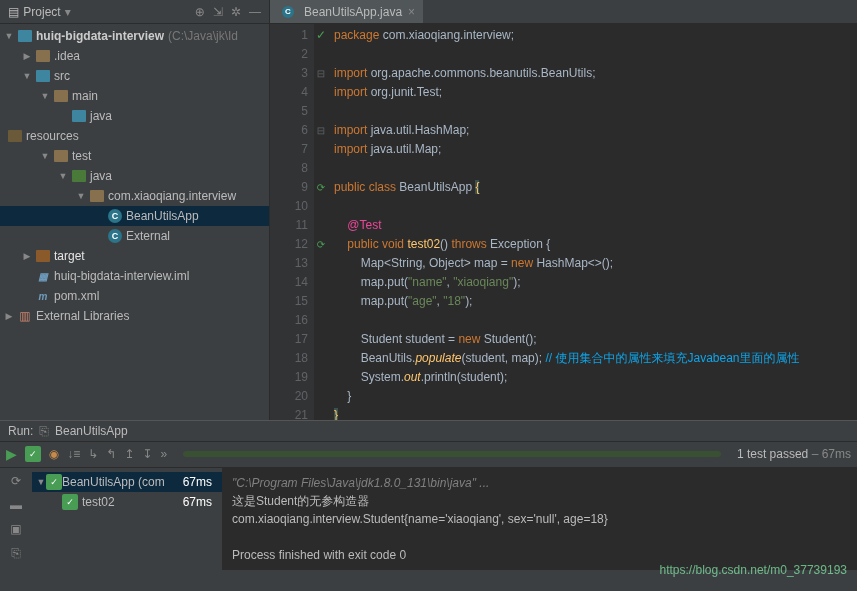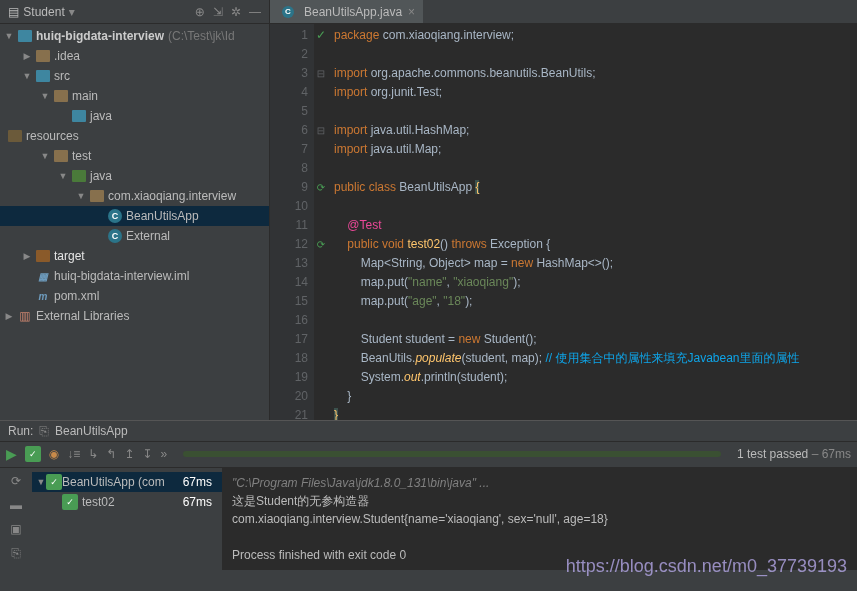--- a/index.html
+++ b/index.html
@@ -47,48 +47,48 @@
 .progress{flex:1;height:6px;background:#3a5032;border-radius:3px;margin:0 8px}
 .test-status{color:#888}
 .run-body{flex:1;display:flex}
 .run-left{width:32px;background:#3c3f41;display:flex;flex-direction:column;align-items:center;padding-top:6px;gap:10px}
 .test-tree{width:190px;background:#3c3f41;padding-top:4px}
 .test-row{display:flex;align-items:center;height:20px;padding:0 4px}
 .test-row.selected{background:#0d293e}
 .test-time{margin-left:auto;color:#ffffff;padding-right:6px}
 .console{flex:1;padding:6px 10px;font-family:Consolas,monospace;font-size:12px;color:#bbb;line-height:18px;white-space:pre}
 .console .gray{color:#808080;font-style:italic}
-.watermark{position:absolute;bottom:14px;right:10px;color:#c4b5fd;font-size:18px;opacity:.7;font-family:Arial}
+.watermark{position:absolute;bottom:14px;right:10px;color:#86efac;font-size:12px;opacity:.7;font-family:Arial}
 .pin-icon{color:#888}
 </style>
 </head>
 <body>
 
 <div class="top">
 
   <div class="project-panel">
     <div class="panel-header">
       <div class="title">
         <span>▤</span>
-        <span>Student</span>
+        <span>Project</span>
         <span style="color:#888">▾</span>
       </div>
       <div class="icons">
         <span>⊕</span>
         <span>⇲</span>
         <span>✲</span>
         <span>—</span>
       </div>
     </div>
     <div class="tree">
       <div class="tree-item" style="padding-left:4px">
         <span class="arrow">▼</span>
           <span class="folder-icon folder-blue"></span>
         <b style="color:#ccc">huiq-bigdata-interview</b>
-        <span class="path-text">(C:\Test\jk\Id</span>
+        <span class="path-text">(C:\Java\jk\Id</span>
       </div>
       <div class="tree-item" style="padding-left:22px">
         <span class="arrow">▶</span>
           <span class="folder-icon folder-brown"></span>
         <span>.idea</span>
       </div>
       <div class="tree-item" style="padding-left:22px">
         <span class="arrow">▼</span>
           <span class="folder-icon folder-blue"></span>
         <span>src</span>

